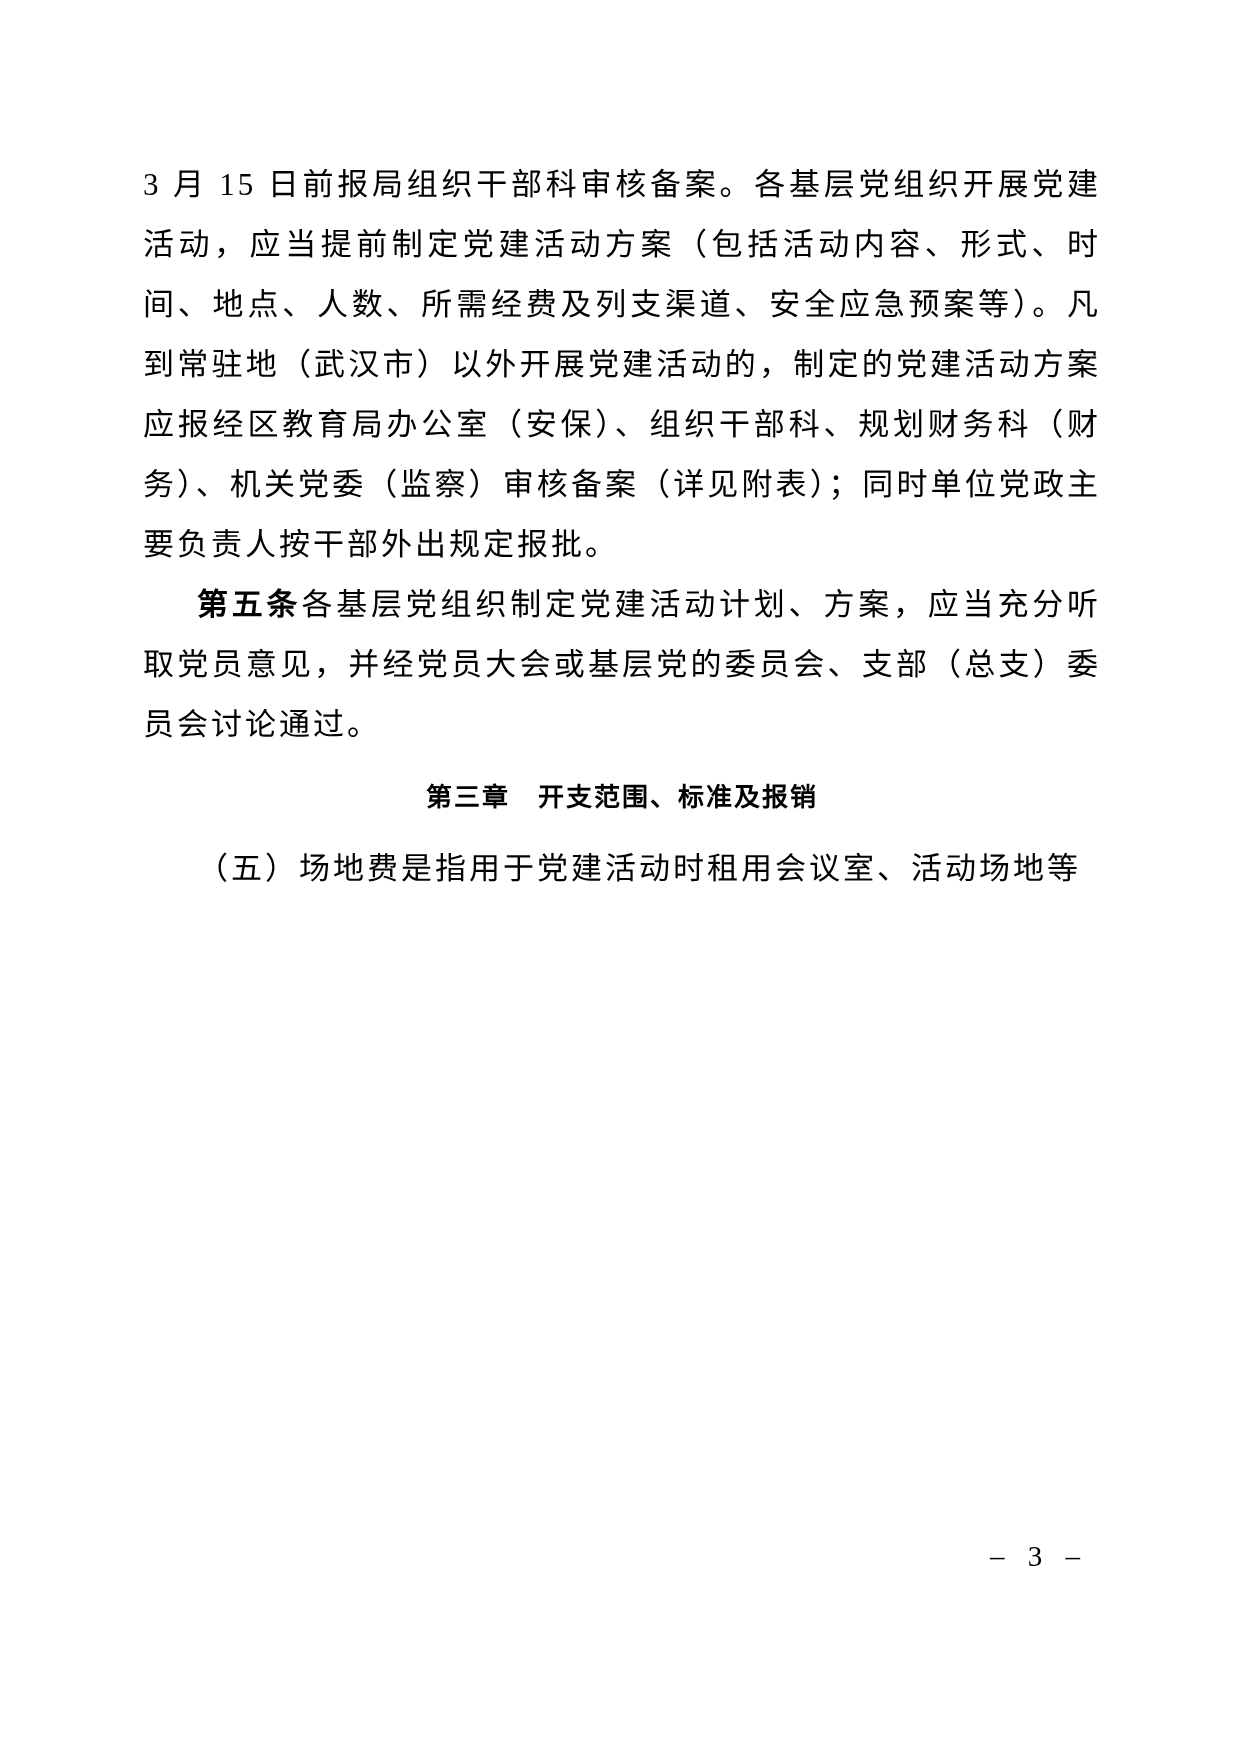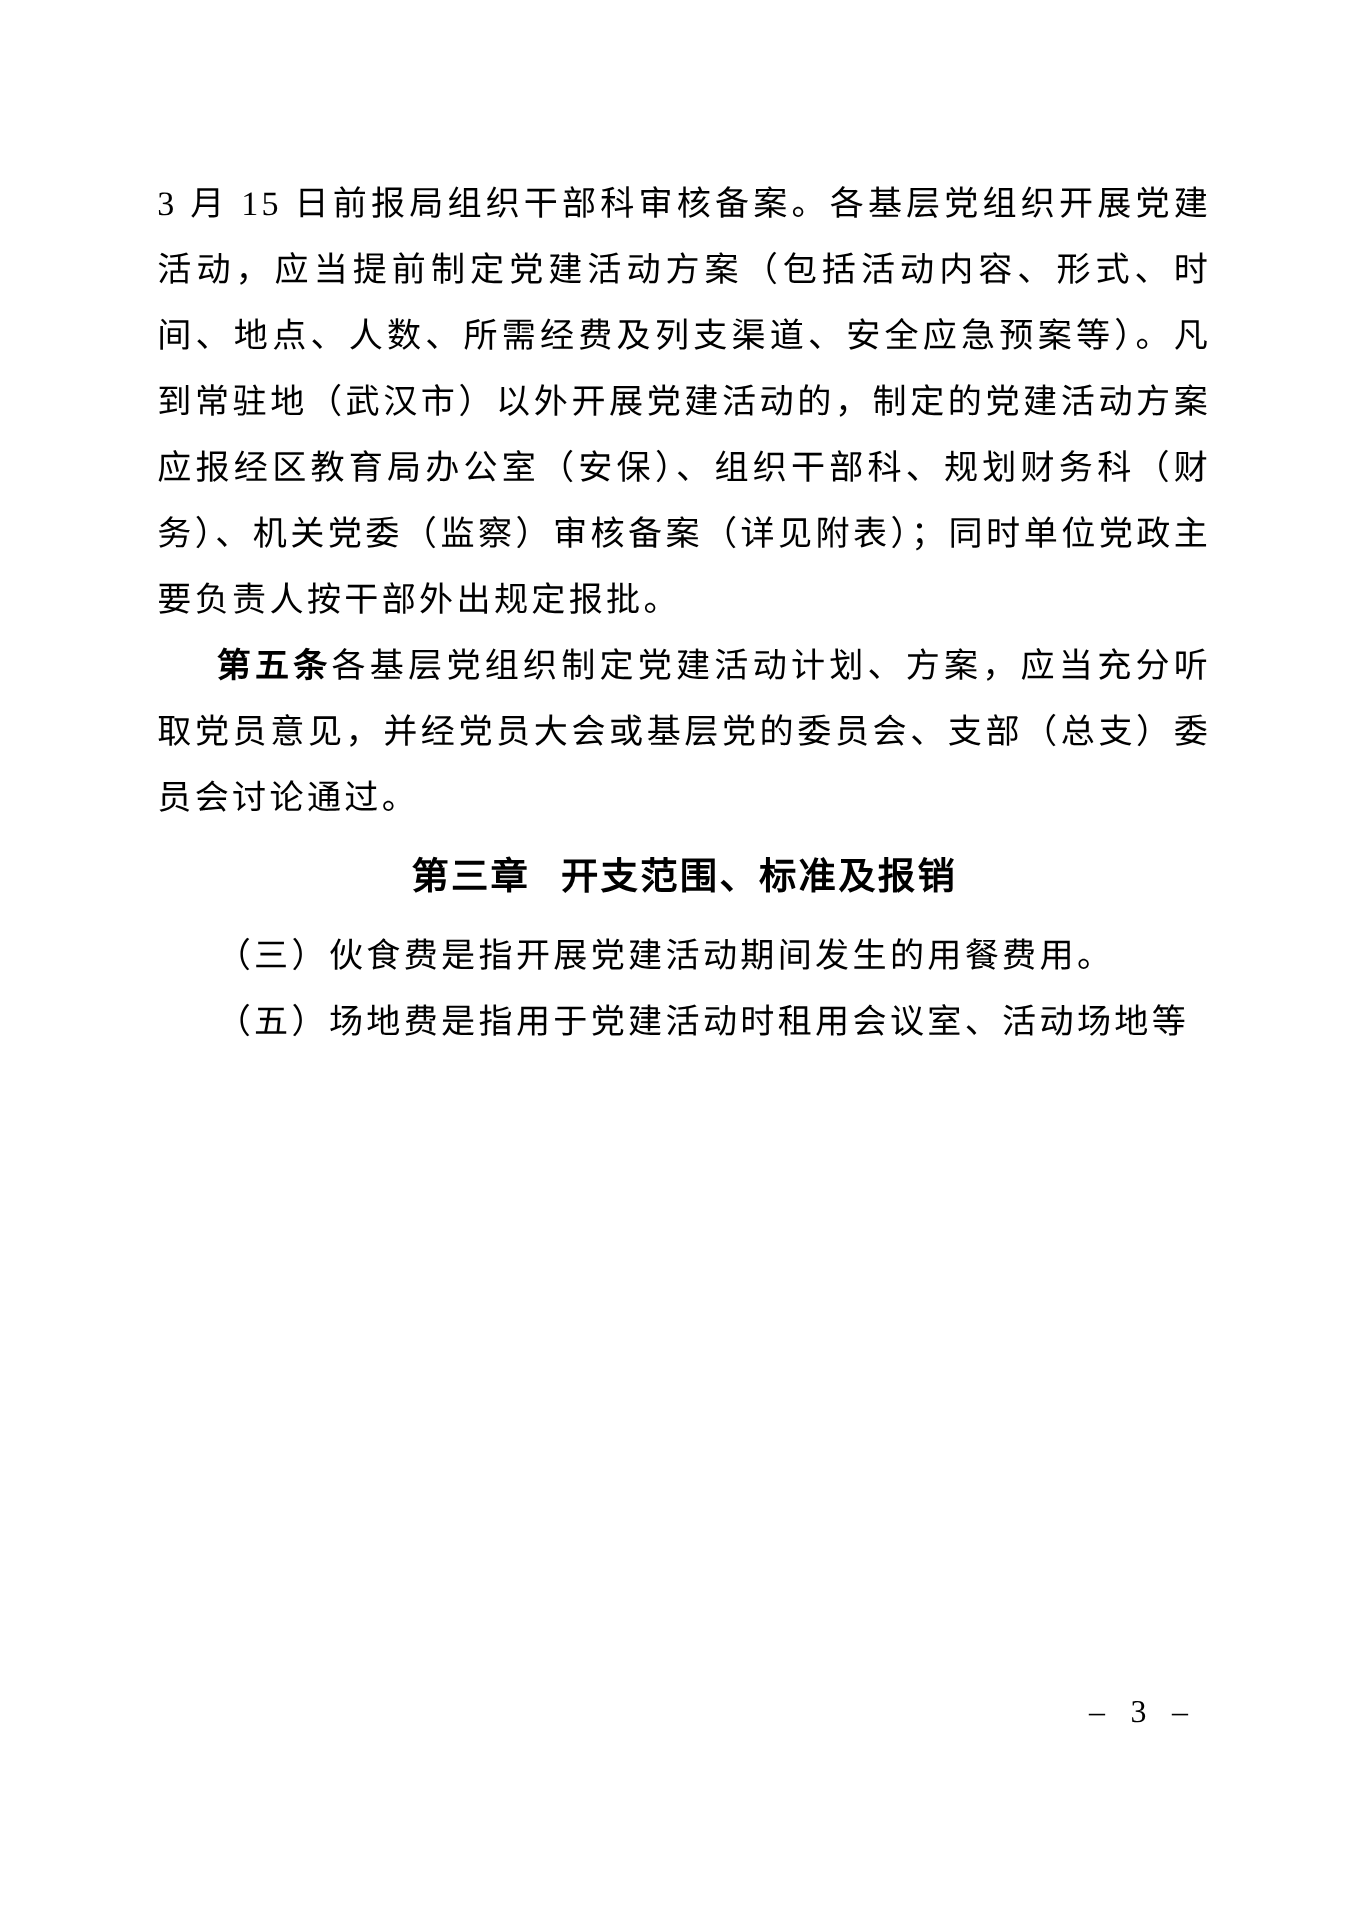--- a/index.html
+++ b/index.html
@@ -36,21 +36,21 @@
     text-indent: 54px;
   }
   .article-label {
     font-family: Liberation Serif, serif;
     font-weight: bold;
   }
   .chapter-heading {
     margin: 12px 0;
     font-family: "Liberation Sans", "DejaVu Sans", sans-serif;
     font-weight: bold;
-    font-size: 34px;
+    font-size: 26px;
     line-height: 60px;
     letter-spacing: 2px;
     text-align: center;
     color: #000000;
   }
   .chapter-number {
     margin-right: 28px;
   }
   .page-number {
     position: absolute;
@@ -71,21 +71,20 @@
     <p class="para">3 月 15 日前报局组织干部科审核备案。各基层党组织开展党建活动，应当提前制定党建活动方案（包括活动内容、形式、时间、地点、人数、所需经费及列支渠道、安全应急预案等）。凡到常驻地（武汉市）以外开展党建活动的，制定的党建活动方案应报经区教育局办公室（安保）、组织干部科、规划财务科（财务）、机关党委（监察）审核备案（详见附表）；同时单位党政主要负责人按干部外出规定报批。</p>
 
     <p class="para indent"><span class="article-label">第五条</span><span>各基层党组织制定党建活动计划、方案，应当充分听取党员意见，并经党员大会或基层党的委员会、支部（总支）委员会讨论通过。</span></p>
 
     <h2 class="chapter-heading"><span class="chapter-number">第三章</span><span>开支范围、标准及报销</span></h2>
 
 
 
 
 
-    <p class="para indent">（三）伙食费是指开展党建活动期间发生的用餐费用。</p>
 
 
     <p class="para indent">（五）场地费是指用于党建活动时租用会议室、活动场地等</p>
 
   </div>
 
   <div class="page-number">– 3 –</div>
 </div>
 
 </body></html>

